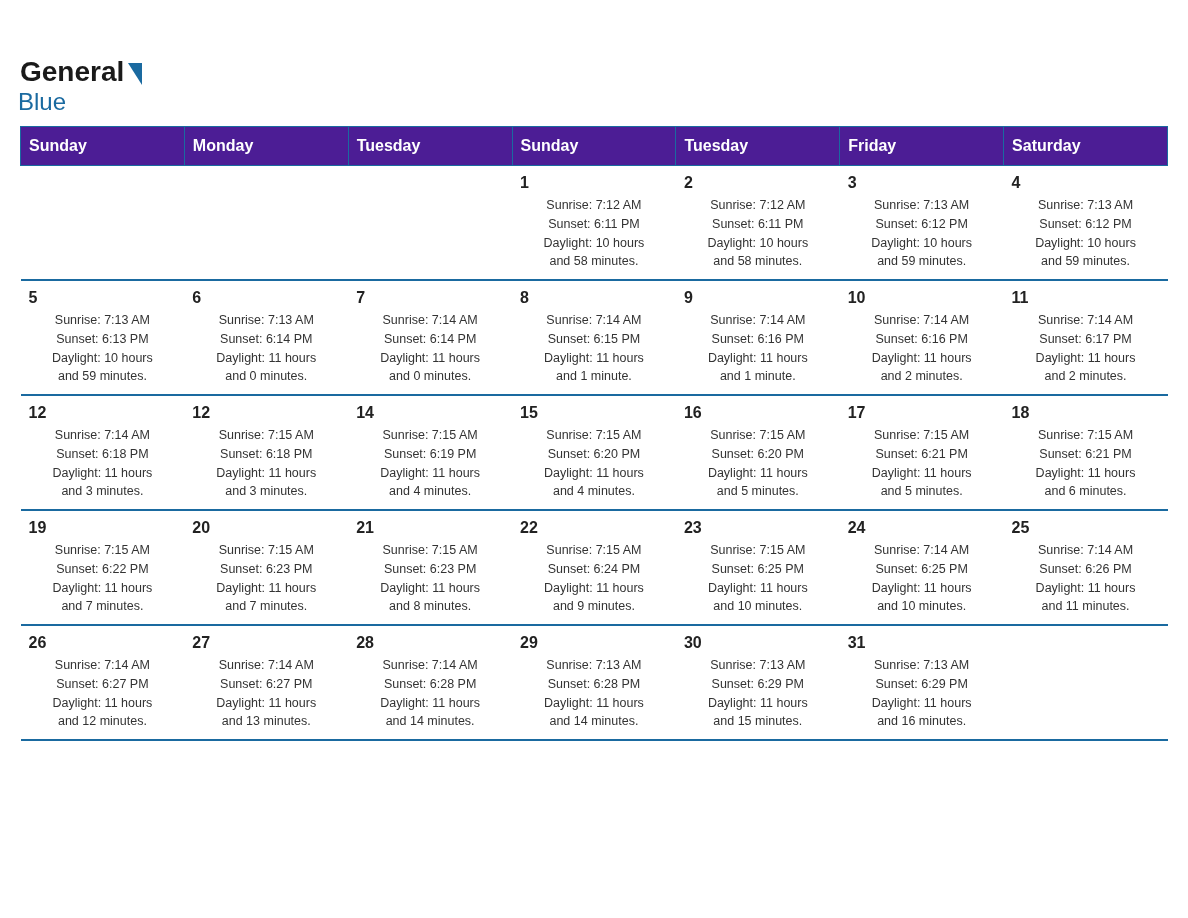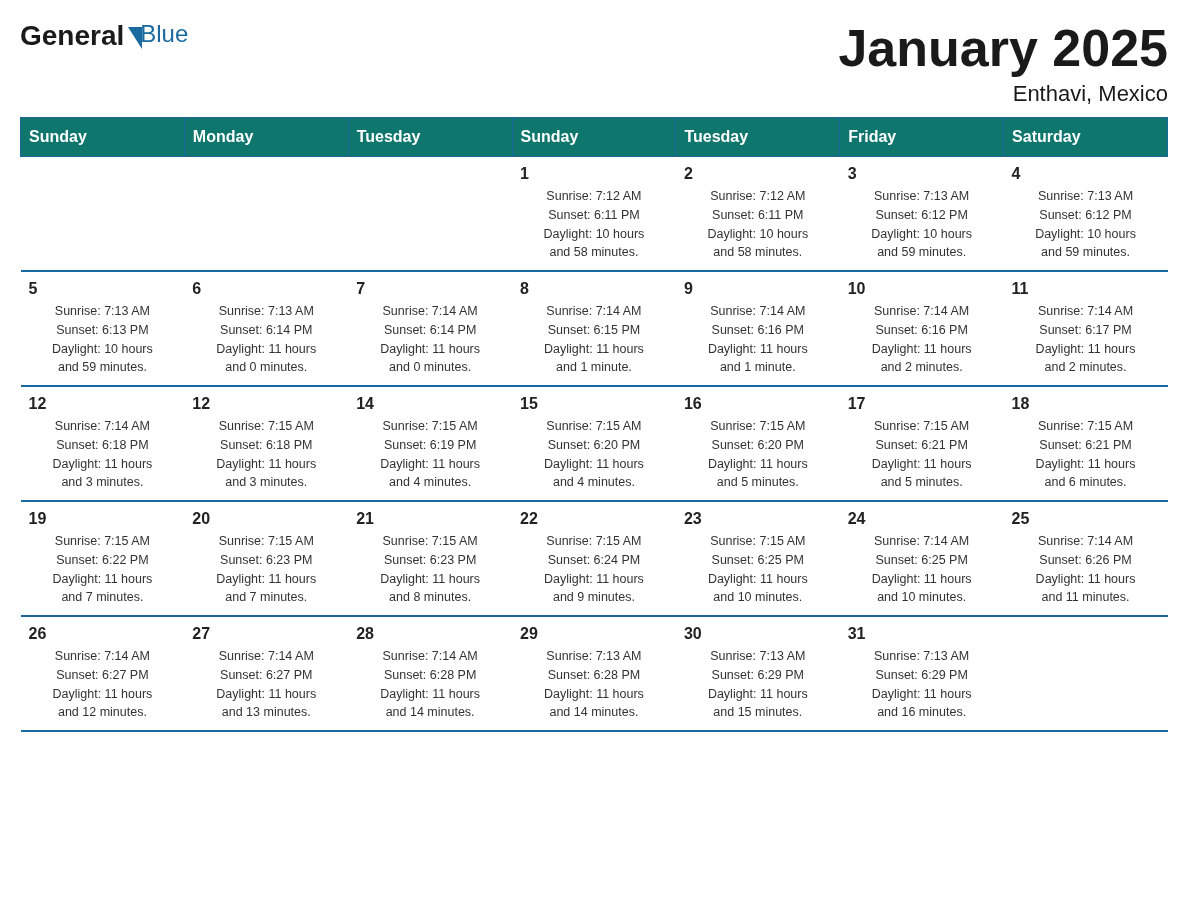--- a/index.html
+++ b/index.html
@@ -11,22 +11,23 @@
       min-height: 918px;
     }
     .header {
       display: flex;
       justify-content: space-between;
       align-items: flex-start;
       margin-bottom: 10px;
     }
     .logo {
       display: flex;
-      flex-direction: row;
+      flex-direction: column;
       align-items: flex-start;
+      margin-top: 36px;
     }
     .logo-top {
       display: flex;
       align-items: center;
     }
     .logo-general {
       font-size: 28px;
       font-weight: bold;
       color: #1a1a1a;
     }
@@ -58,21 +59,21 @@
       font-size: 22px;
       color: #1a1a1a;
       margin-top: 4px;
     }
     .calendar {
       width: 100%;
       border-collapse: collapse;
       margin-top: 10px;
     }
     .calendar thead tr {
-      background-color: #0f766e;
+      background-color: #4c1d95;
     }
     .calendar thead th {
       color: #fff;
       font-size: 16px;
       font-weight: bold;
       padding: 10px 8px;
       text-align: left;
       border: 1px solid #1a6aa0;
       width: calc(100% / 7);
     }
@@ -105,24 +106,20 @@
 </head>
 <body>
 
 <div class="header">
   <div class="logo">
     <div class="logo-top">
       <span class="logo-general">General</span>
       <div class="logo-arrow"></div>
     </div>
     <span class="logo-blue">Blue</span>
-  </div>
-  <div class="title-block">
-    <div class="main-title">January 2025</div>
-    <div class="subtitle">Enthavi, Mexico</div>
   </div>
 </div>
 
 <table class="calendar">
   <thead>
     <tr>
     <th>Sunday</th>
         <th>Monday</th>
         <th>Tuesday</th>
         <th>Sunday</th>

